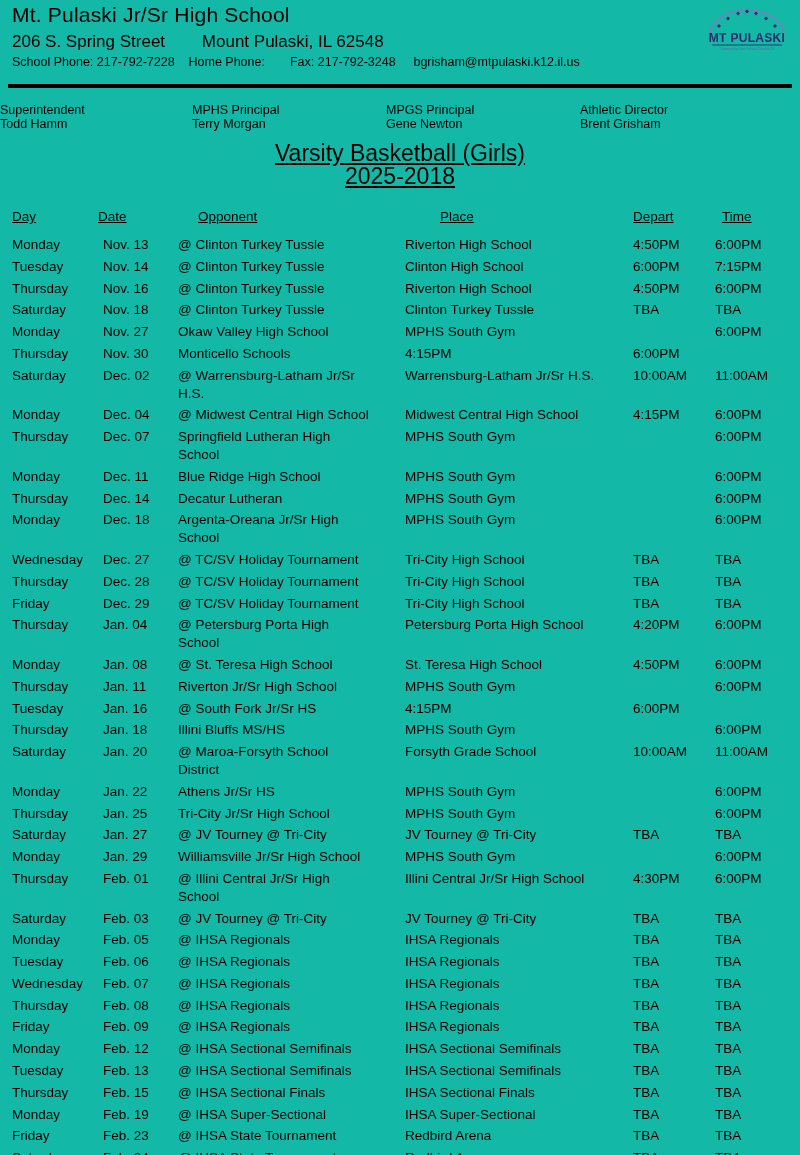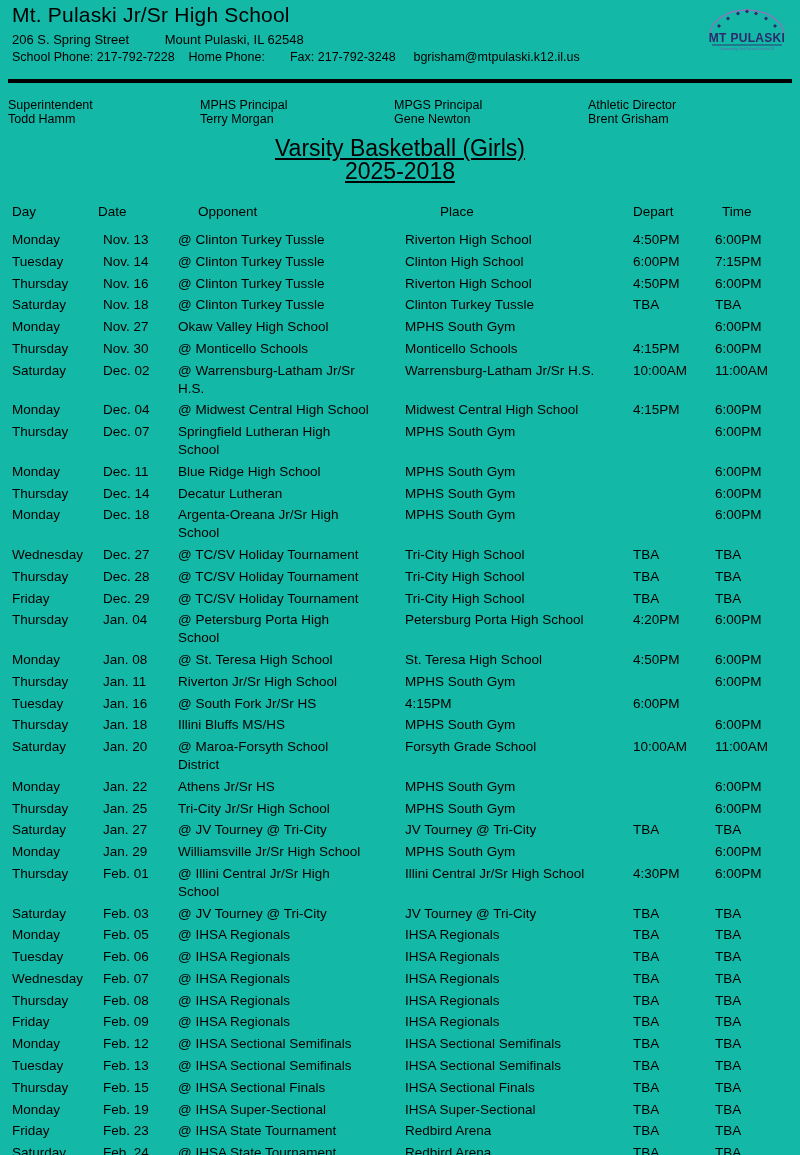--- a/index.html
+++ b/index.html
@@ -9,49 +9,49 @@
     width: 800px;
     height: 1155px;
     background: #14b8a6;
     color: #000000;
     font-family: "Liberation Sans", sans-serif;
     overflow: hidden;
   }
   
   .header { position: relative; padding: 3px 12px 0 12px; }
   .school-name { font-size: 21px; font-weight: 400; letter-spacing: 0.2px; }
-  .addr-line { font-size: 13px; margin-top: 5px; }
+  .addr-line { font-size: 17px; margin-top: 5px; }
   .addr-line .street { display: inline-block; min-width: 88px; margin-right: 32px; }
   .contact-line { font-size: 12.5px; margin-top: 3px; }
   .contact-line span { display: inline-block; }
   .c-school { min-width: 173px; }
   .c-home   { min-width: 98px;  }
   .c-fax    { min-width: 120px; }
   .logo { position: absolute; top: 4px; right: 10px; width: 86px; height: 50px; }
   .rule { height: 4px; background: #000; margin: 15px 8px 0 8px; }
   
   .staff {
     display: grid;
     grid-template-columns: 192px 194px 194px 1fr;
-    padding: 0 8px;
+    padding: 0 0;
     margin-top: 15px;
     font-size: 12.5px;
     line-height: 14px;
   }
   
   .sched-title { text-align: center; margin-top: 11px; font-size: 23px; line-height: 23px; text-decoration: underline; }
   
   .table { margin: 21px 12px 0 12px; }
   .thead, .row {
     display: grid;
     grid-template-columns: 86px 80px 227px 228px 82px 1fr;
     font-size: 13.5px;
   }
   .thead { margin-bottom: 12px; }
-  .thead span { }
+  .thead span { text-decoration: underline; }
   .h-opponent { padding-left: 20px; }
   .h-place { padding-left: 35px; }
   .h-time { padding-left: 7px; }
   .row { line-height: 17.8px; margin-bottom: 4px; }
   .cell-date { padding-left: 5px; }
   .cell-opponent, .cell-place { white-space: pre-line; padding-right: 4px; }
 </style>
 </head>
 <body>
 
@@ -164,21 +164,20 @@
     <div class="cell-date">Nov. 27</div>
     <div class="cell-opponent">Okaw Valley High School</div>
     <div class="cell-place">MPHS South Gym</div>
     <div class="cell-depart"></div>
     <div class="cell-time">6:00PM</div>
   </div>
 
   <div class="row">
     <div class="cell-day">Thursday</div>
     <div class="cell-date">Nov. 30</div>
-    <div class="cell-opponent">@ Monticello Schools</div>
     <div class="cell-place">Monticello Schools</div>
     <div class="cell-depart">4:15PM</div>
     <div class="cell-time">6:00PM</div>
   </div>
 
   <div class="row">
     <div class="cell-day">Saturday</div>
     <div class="cell-date">Dec. 02</div>
     <div class="cell-opponent">@ Warrensburg-Latham Jr/Sr
 H.S.</div>

